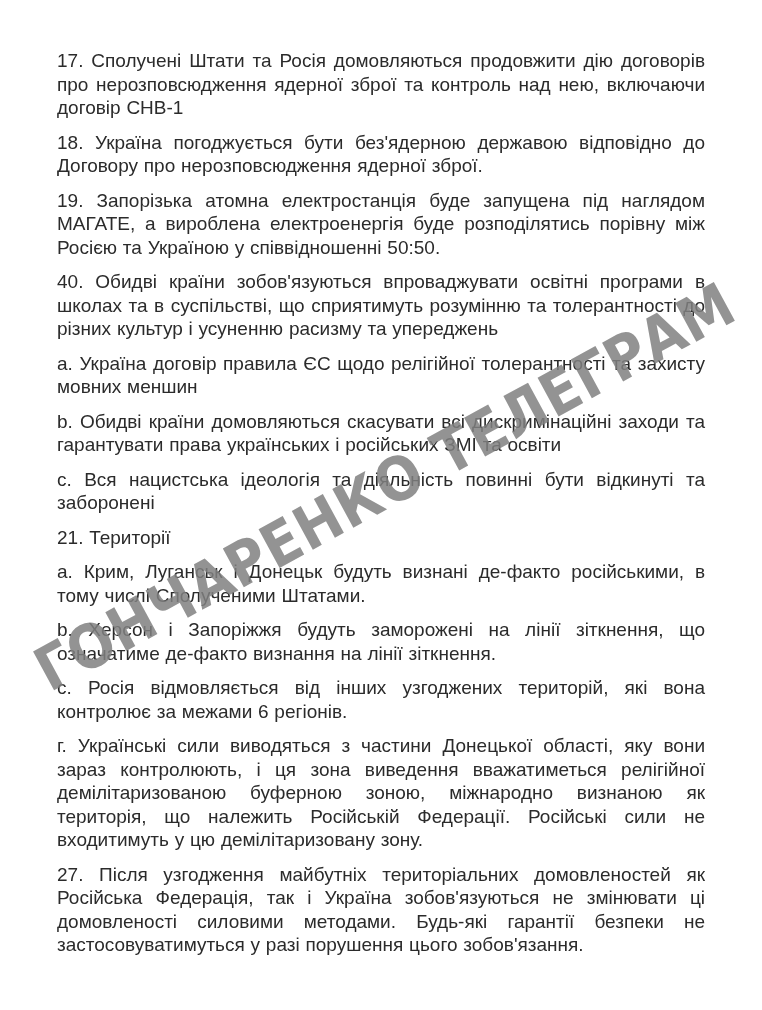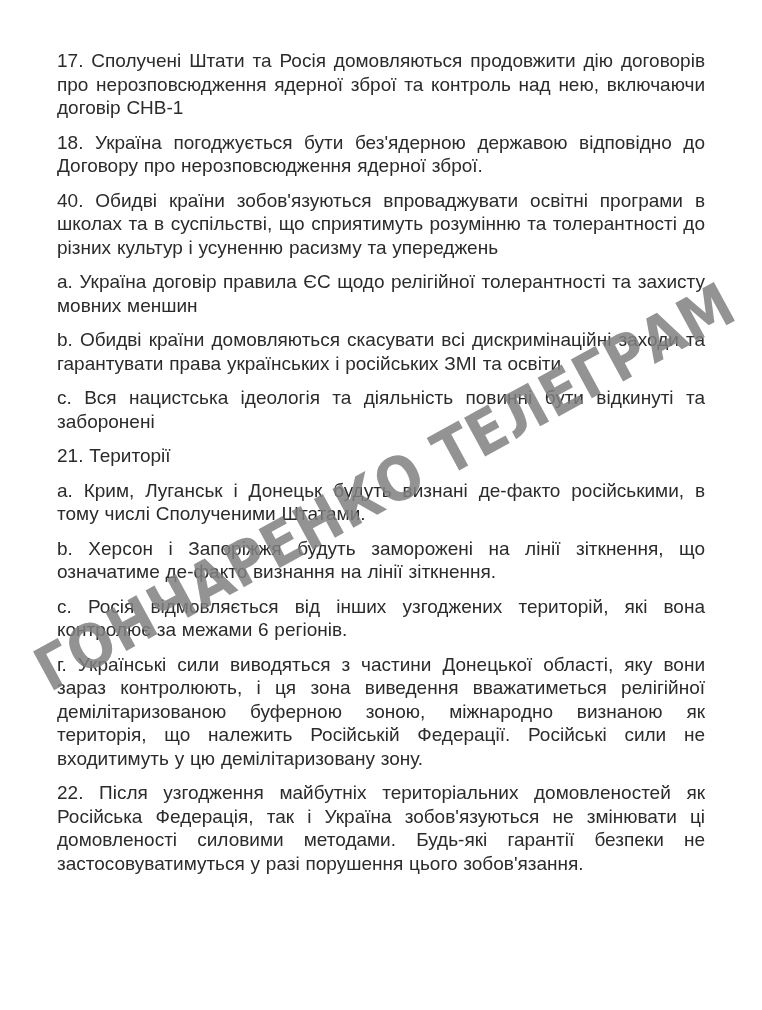--- a/index.html
+++ b/index.html
@@ -49,27 +49,28 @@
   }
 </style>
 </head>
 <body>
 
 <div class="page" style="background: rgb(255, 255, 255);">
 
   <div class="doc" style="color: rgb(43, 43, 43);">
     <p>17. Сполучені Штати та Росія домовляються продовжити дію договорів про нерозповсюдження ядерної зброї та контроль над нею, включаючи договір СНВ-1</p>
     <p>18. Україна погоджується бути без'ядерною державою відповідно до Договору про нерозповсюдження ядерної зброї.</p>
+    <p>19. Запорізька атомна електростанція буде запущена під наглядом МАГАТЕ, а вироблена електроенергія буде розподілятись порівну між Росією та Україною у співвідношенні 50:50.</p>
     <p>40. Обидві країни зобов'язуються впроваджувати освітні програми в школах та в суспільстві, що сприятимуть розумінню та толерантності до різних культур і усуненню расизму та упереджень</p>
     <p>a. Україна договір правила ЄС щодо релігійної толерантності та захисту мовних меншин</p>
     <p>b. Обидві країни домовляються скасувати всі дискримінаційні заходи та гарантувати права українських і російських ЗМІ та освіти</p>
     <p>c. Вся нацистська ідеологія та діяльність повинні бути відкинуті та заборонені</p>
     <p>21. Території</p>
     <p>a. Крим, Луганськ і Донецьк будуть визнані де-факто російськими, в тому числі Сполученими Штатами.</p>
     <p>b. Херсон і Запоріжжя будуть заморожені на лінії зіткнення, що означатиме де-факто визнання на лінії зіткнення.</p>
     <p>c. Росія відмовляється від інших узгоджених територій, які вона контролює за межами 6 регіонів.</p>
     <p>г. Українські сили виводяться з частини Донецької області, яку вони зараз контролюють, і ця зона виведення вважатиметься релігійної демілітаризованою буферною зоною, міжнародно визнаною як територія, що належить Російській Федерації. Російські сили не входитимуть у цю демілітаризовану зону.</p>
-    <p>22. Після узгодження майбутніх територіальних домовленостей як Російська Федерація, так і Україна зобов'язуються не змінювати ці домовленості силовими методами. Будь-які гарантії безпеки не застосовуватимуться у разі порушення цього зобов'язання.</p>
+    <p>27. Після узгодження майбутніх територіальних домовленостей як Російська Федерація, так і Україна зобов'язуються не змінювати ці домовленості силовими методами. Будь-які гарантії безпеки не застосовуватимуться у разі порушення цього зобов'язання.</p>
   </div>
 
   <div class="watermark" style="transform: translate(-50%, -50%) rotate(-28.5deg) scaleY(1.12);">ГОНЧАРЕНКО ТЕЛЕГРАМ</div>
 
 </div>
 
 </body></html>

